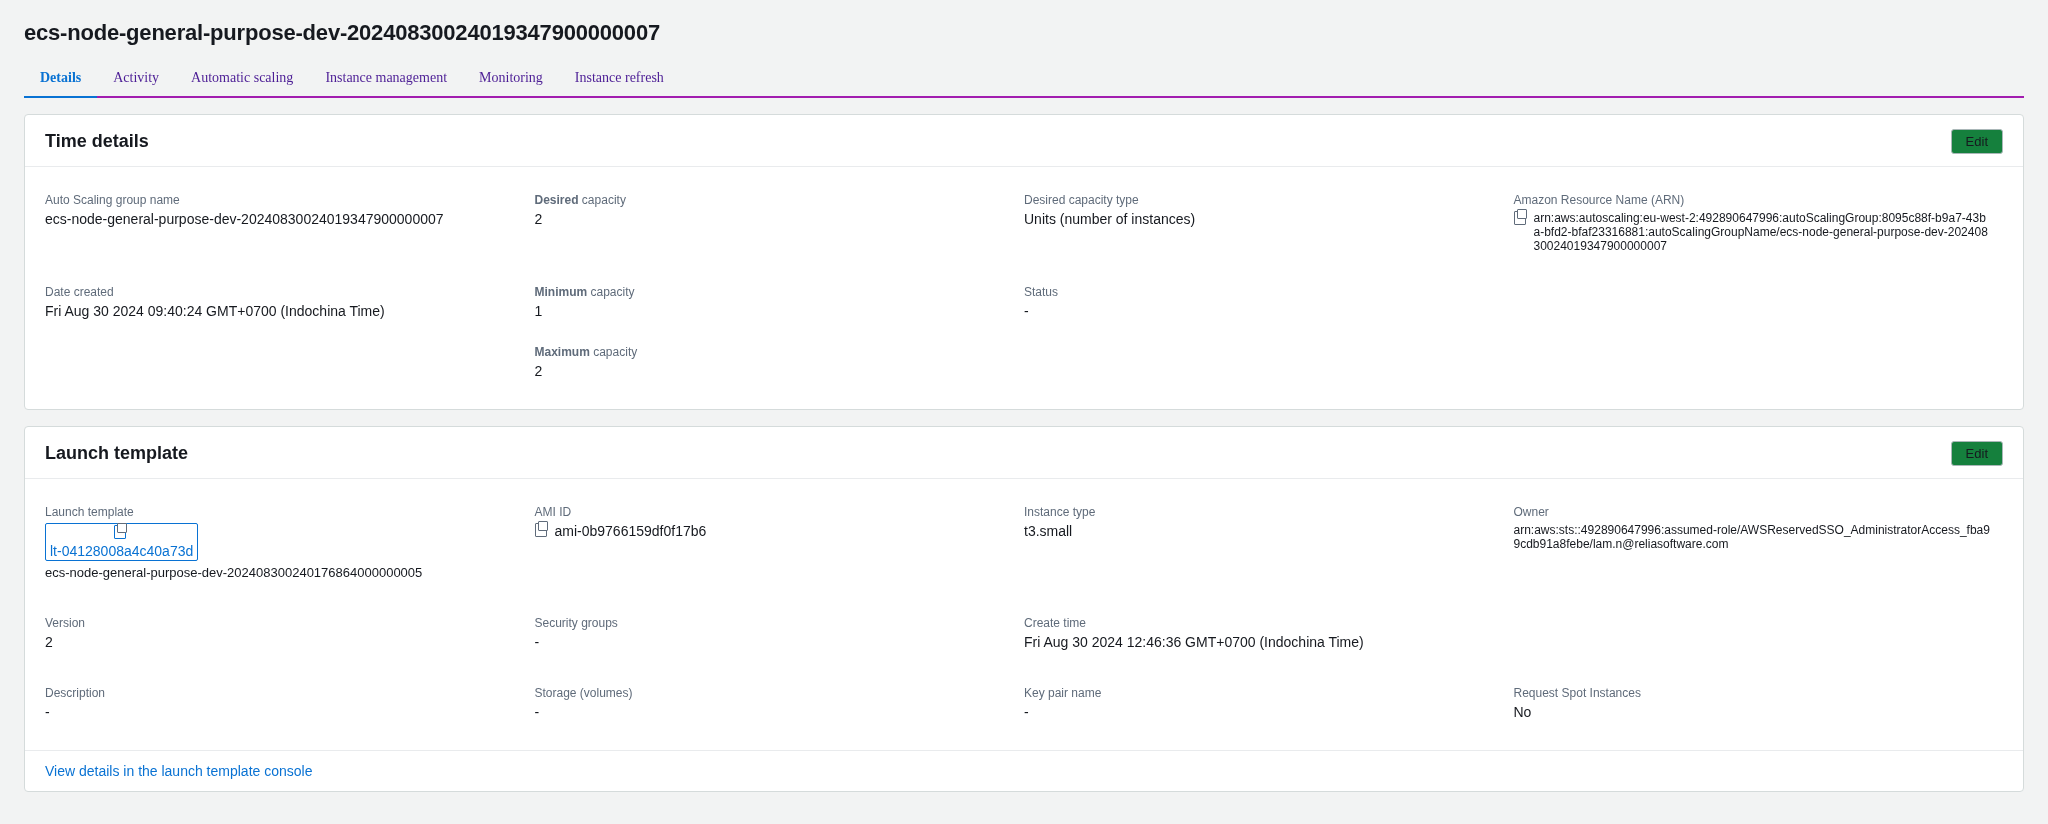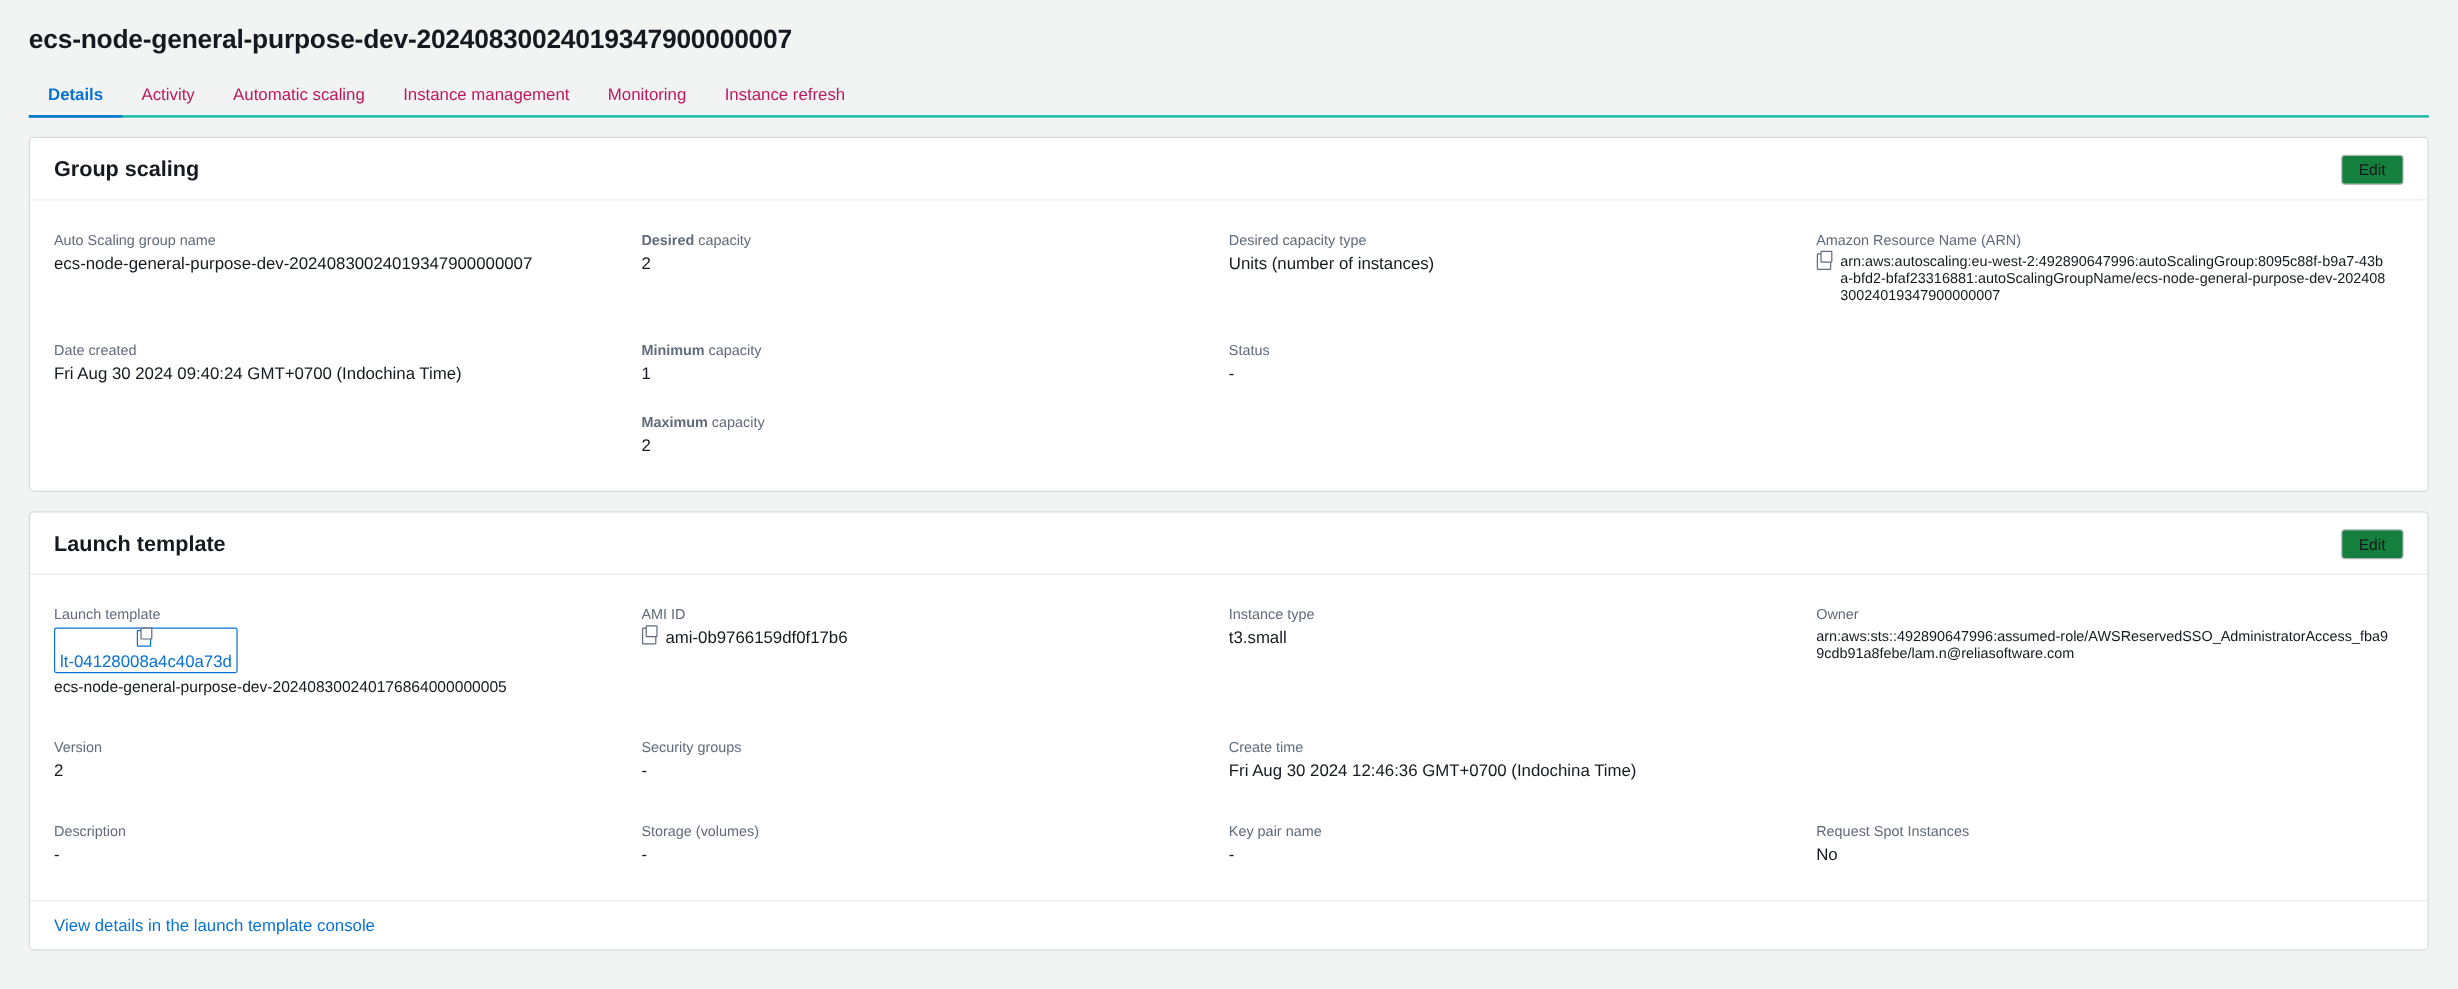--- a/index.html
+++ b/index.html
@@ -17,28 +17,29 @@
     .page-title {
       font-size: 22px;
       font-weight: 700;
       color: #16191f;
       margin-bottom: 16px;
       letter-spacing: -0.2px;
     }
     .tabs-bar {
       display: flex;
       align-items: flex-end;
-      border-bottom: 2px solid #14b8a6;
+      border-bottom: 2px solid #a21caf;
       margin-bottom: 16px;
       gap: 0;
+      font-family: Liberation Serif, serif;
     }
     .tab {
       padding: 8px 16px 10px;
       font-size: 14px;
-      color: #be185d;
+      color: #4c1d95;
       cursor: pointer;
       border-bottom: 2px solid transparent;
       margin-bottom: -2px;
       white-space: nowrap;
       user-select: none;
     }
     .tab.active {
       color: #0972d3;
       border-bottom: 2px solid #0972d3;
       font-weight: 600;
@@ -149,21 +150,21 @@
     <div class="tab active">Details</div>
     <div class="tab">Activity</div>
     <div class="tab">Automatic scaling</div>
     <div class="tab">Instance management</div>
     <div class="tab">Monitoring</div>
     <div class="tab">Instance refresh</div>
   </div>
 
   <div class="card">
     <div class="card-header">
-      <span class="card-title">Group scaling</span>
+      <span class="card-title">Time details</span>
       <button class="btn-edit">Edit</button>
     </div>
     <div class="card-body">
 
       <div class="details-grid">
         <div class="detail-cell">
           <div class="detail-label">Auto Scaling group name</div>
           <div class="detail-value">ecs-node-general-purpose-dev-20240830024019347900000007</div>
         </div>
         <div class="detail-cell">

